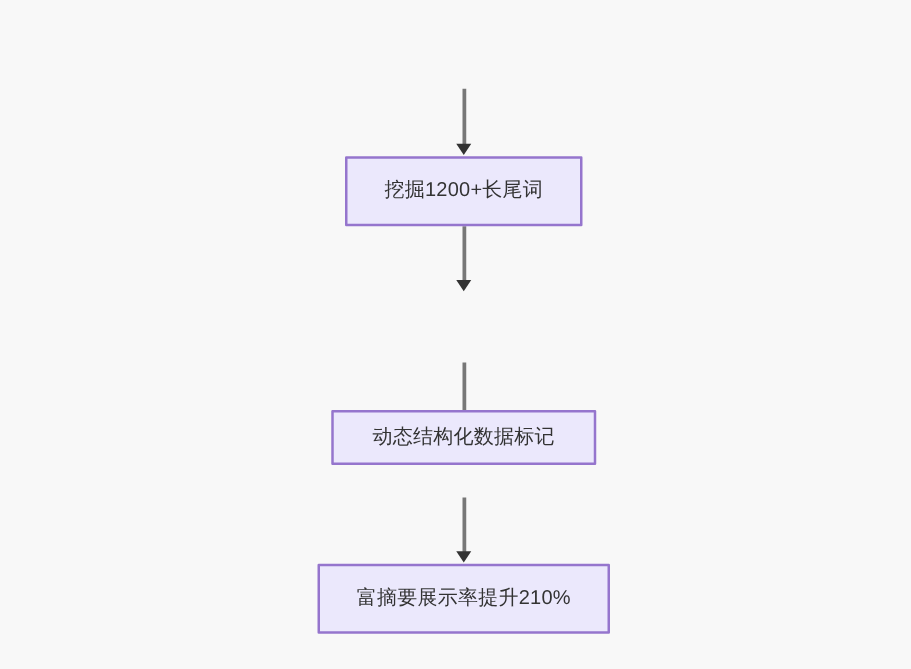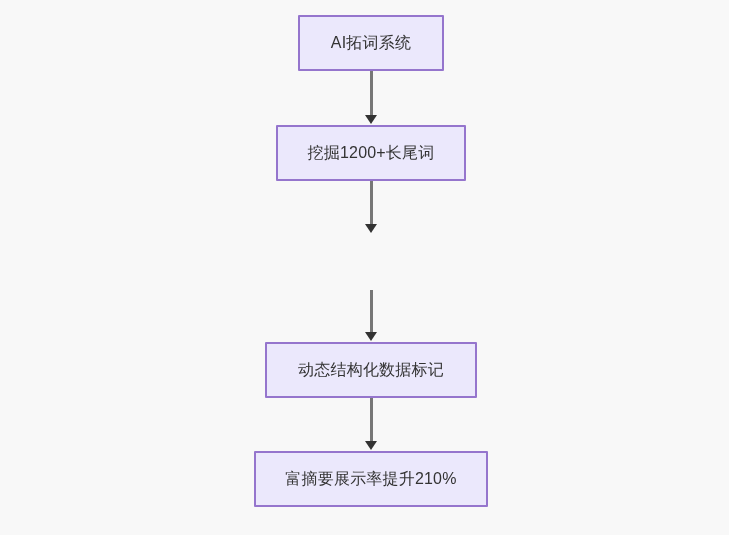--- a/index.html
+++ b/index.html
@@ -60,30 +60,27 @@
 
   <div class="edge" style="left:370px; top:181px; height:44px;"></div>
   <div class="edge-arrow" style="left:365px; top:224px;"></div>
 
   <div class="edge" style="left:370px; top:290px; height:43px;"></div>
   <div class="edge-arrow" style="left:365px; top:332px;"></div>
 
   <div class="edge" style="left:370px; top:398px; height:44px;"></div>
   <div class="edge-arrow" style="left:365px; top:441px;"></div>
 
-  <div class="node" style="left:298px; top:15px; width:146px; height:56px;">
-    <span class="node-label">AI拓词系统</span>
-  </div>
 
   <div class="node" style="left:276px; top:125px; width:190px; height:56px;">
     <span class="node-label">挖掘1200+长尾词</span>
   </div>
 
 
-  <div class="node" style="left:265px; top:342px; width:212px; height:56px;">
+  <div class="node" style="left:265px; top:328px; width:212px; height:44px;">
     <span class="node-label">动态结构化数据标记</span>
   </div>
 
   <div class="node" style="left:254px; top:451px; width:234px; height:56px;">
     <span class="node-label">富摘要展示率提升210%</span>
   </div>
 
 </div>
 
 </body></html>

